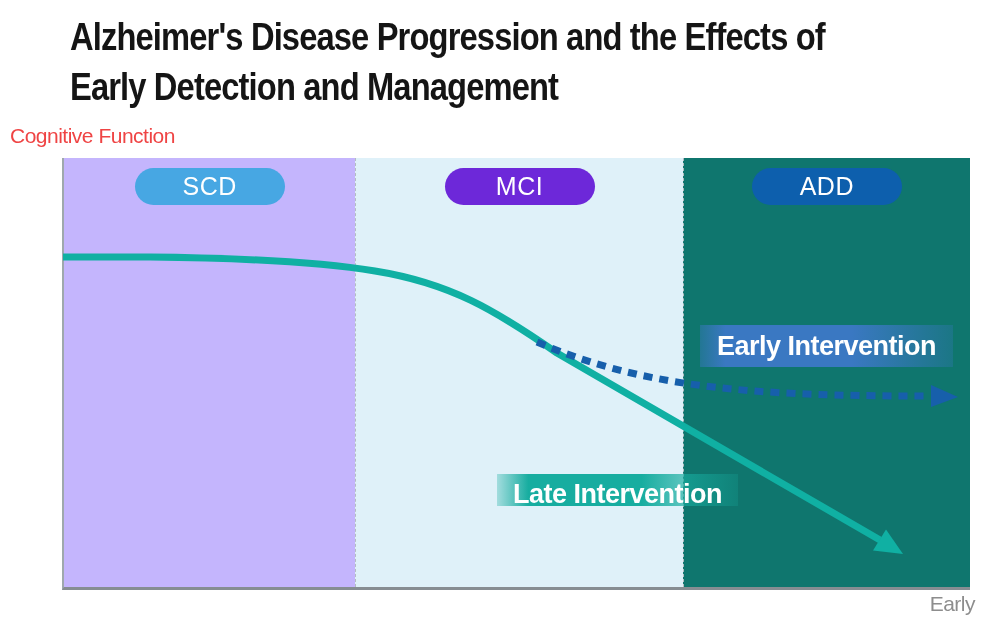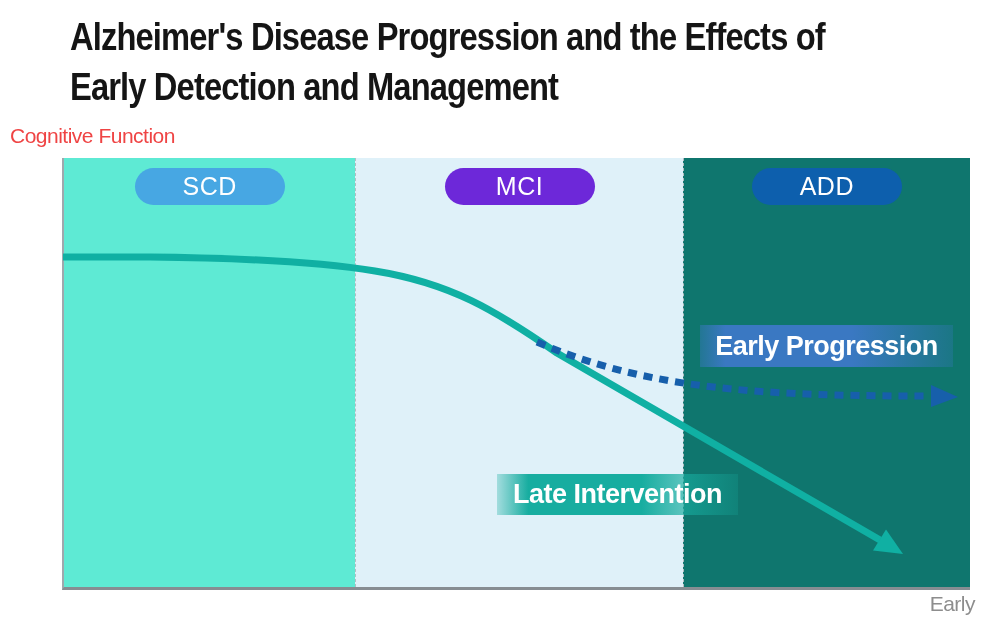--- a/index.html
+++ b/index.html
@@ -37,50 +37,50 @@
   }
   .anno-label{
     position:absolute;z-index:3;color:#ffffff;font-weight:700;font-size:27px;
     letter-spacing:-0.5px;text-align:center;white-space:nowrap;
   }
   .anno-early{
     left:700px;top:325px;width:253px;height:42px;line-height:42px;
     background:linear-gradient(90deg, rgba(58,120,194,0.45) 0%, #3a78c2 10%, #3a78c2 60%, rgba(58,120,194,0.28) 100%);
   }
   .anno-late{
-    left:497px;top:474px;width:241px;height:41px;line-height:41px;
+    left:497px;top:474px;width:241px;height:32px;line-height:41px;
     background:linear-gradient(90deg, rgba(23,173,160,0.30) 0%, #17ada0 13%, #17ada0 60%, rgba(23,173,160,0.22) 100%);
     text-align:center;
   }
 </style>
 </head>
 <body>
 
 <div class="title-wrap">
   <div class="title-line">Alzheimer's Disease Progression and the Effects of</div>
   <div class="title-line">Early Detection and Management</div>
 </div>
 
 <div class="y-axis-label">Cognitive Function</div>
 
 <div class="plot">
-  <div class="region region-scd" style="background: #5eead4;">
+  <div class="region region-scd" style="background: #c4b5fd;">
     <div class="stage-pill" style="background: rgb(71, 167, 227);">SCD</div>
   </div>
   <div class="region region-mci" style="background: rgb(223, 241, 249);">
     <div class="stage-pill" style="background: #6d28d9; text-align: center;">MCI</div>
   </div>
   <div class="region region-add" style="background: #0f766e;">
     <div class="stage-pill" style="background: rgb(13, 95, 173);">ADD</div>
   </div>
 </div>
 
 <svg class="curves" viewBox="0 0 1000 640">
   <path d="M 63 257 L 150 257 C 250 258 320 262 375 271 C 450 283 495 310 557 353 L 880 540" fill="none" stroke-width="7" stroke-linecap="butt" style="stroke: rgb(16, 176, 163);"></path>
   <polygon points="903,554 873,550.5 886,529.5" style="fill: rgb(16, 176, 163);"></polygon>
   <path d="M 537 342 C 615 376 695 388 785 393 C 845 396 895 396 930 396" fill="none" stroke-width="7" stroke-dasharray="9 7" style="stroke: rgb(23, 95, 171);"></path>
   <polygon points="958,397 931,385 931,407" style="fill: rgb(23, 95, 171);"></polygon>
 </svg>
 
-<div class="anno-label anno-early">Early Progression</div>
+<div class="anno-label anno-early">Early Intervention</div>
 <div class="anno-label anno-late">Late Intervention</div>
 
 <div class="x-axis-label">Early</div>
 
 </body></html>

